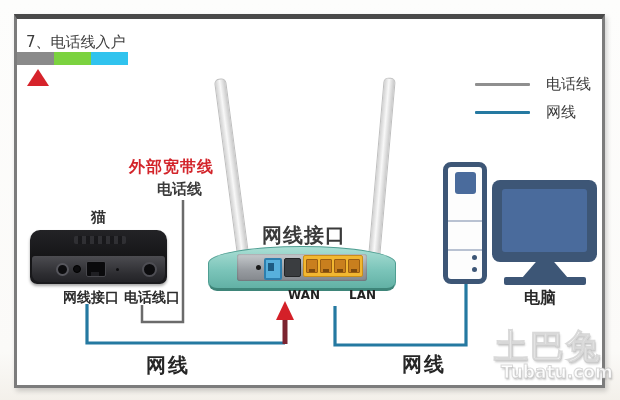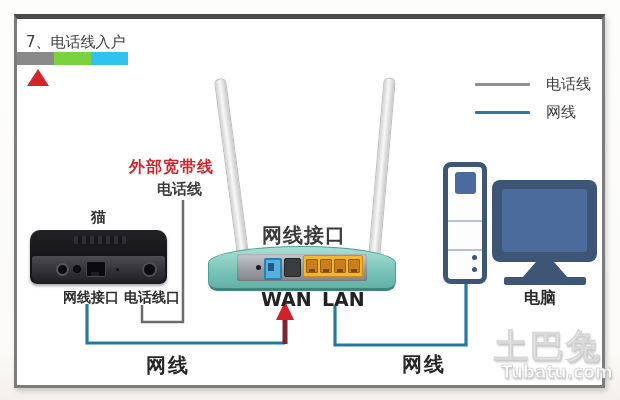--- a/index.html
+++ b/index.html
@@ -58,21 +58,21 @@
                 box-shadow:inset 0 0 2px rgba(0,0,0,0.4);}
   .power-dot{left:256px;top:265px;width:5px;height:5px;border-radius:50%;background:#1a1a1a;}
   .wan-port{left:264px;top:258px;width:14px;height:18px;background:#57b0dc;border:2px solid #2d7fae;
             border-radius:2px;}
   .wan-port i{position:absolute;left:2px;top:3px;width:6px;height:8px;background:#1d5b82;display:block;}
   .mid-port{left:284px;top:258px;width:15px;height:17px;background:#3a3d40;border:1px solid #232527;border-radius:2px;}
   .lan-block{left:303px;top:255px;width:60px;height:22px;background:#f2b731;border:1px solid #c98f1a;
              border-radius:2px;display:flex;gap:2px;padding:3px 2px;box-sizing:border-box;}
   .lan-port{flex:1;background:#c97f1e;border-radius:1px;border:1px solid #9a5e12;position:relative;}
   .lan-port:after{content:"";position:absolute;left:2px;bottom:0;right:2px;height:3px;background:#7d4a0d;}
-  .port-caption{top:288px;font-size:19px;font-weight:bold;color:#222;}
+  .port-caption{top:288px;font-size:12px;font-weight:bold;color:#222;margin-left:27px;}
 
   
   .tower{left:443px;top:162px;width:44px;height:122px;background:#fdfdfd;
          border:5px solid #3d5676;border-radius:8px;box-sizing:border-box;}
   .tower-bay{position:absolute;left:7px;top:5px;width:21px;height:22px;background:#4a6b9c;border-radius:3px;}
   .tower-line{position:absolute;left:0;width:100%;height:2px;background:#b9c2d2;}
   .tower-dot{position:absolute;left:24px;width:5px;height:5px;border-radius:50%;background:#3d5676;}
   .monitor{left:492px;top:180px;width:105px;height:82px;background:#3d5676;border-radius:8px;}
   .screen{position:absolute;left:10px;top:9px;width:85px;height:63px;background:#4a6b9c;border-radius:3px;}
   .stand{left:522px;top:261px;width:46px;height:17px;background:#3d5676;

